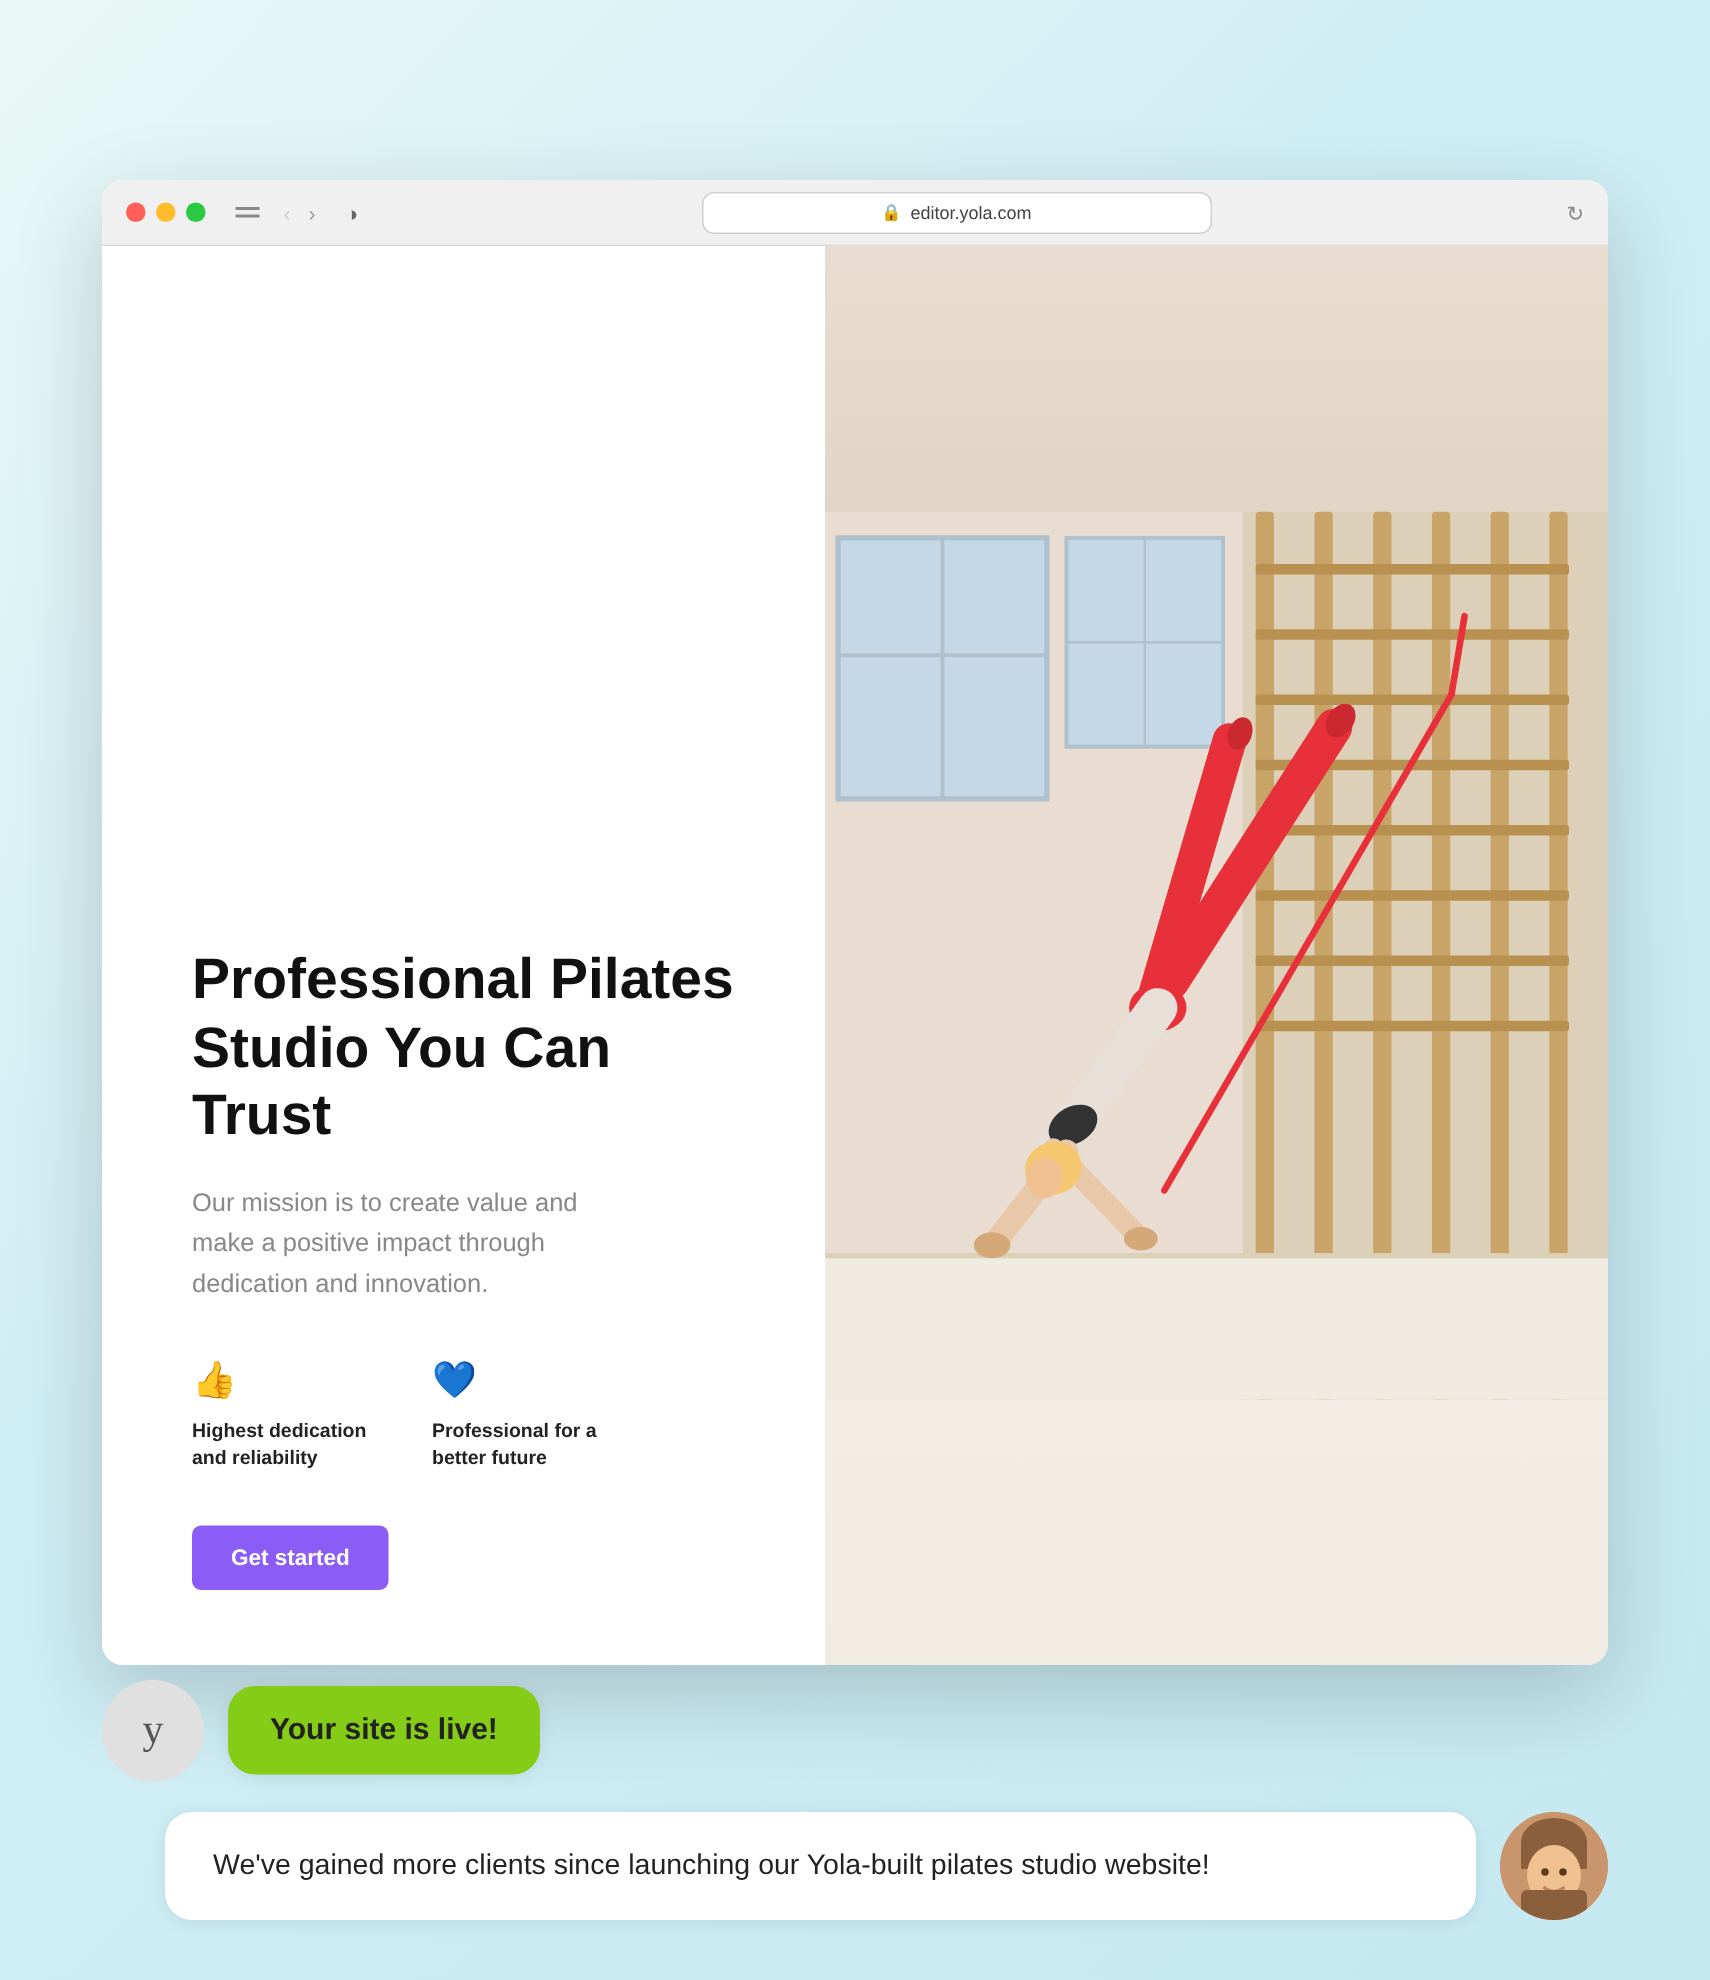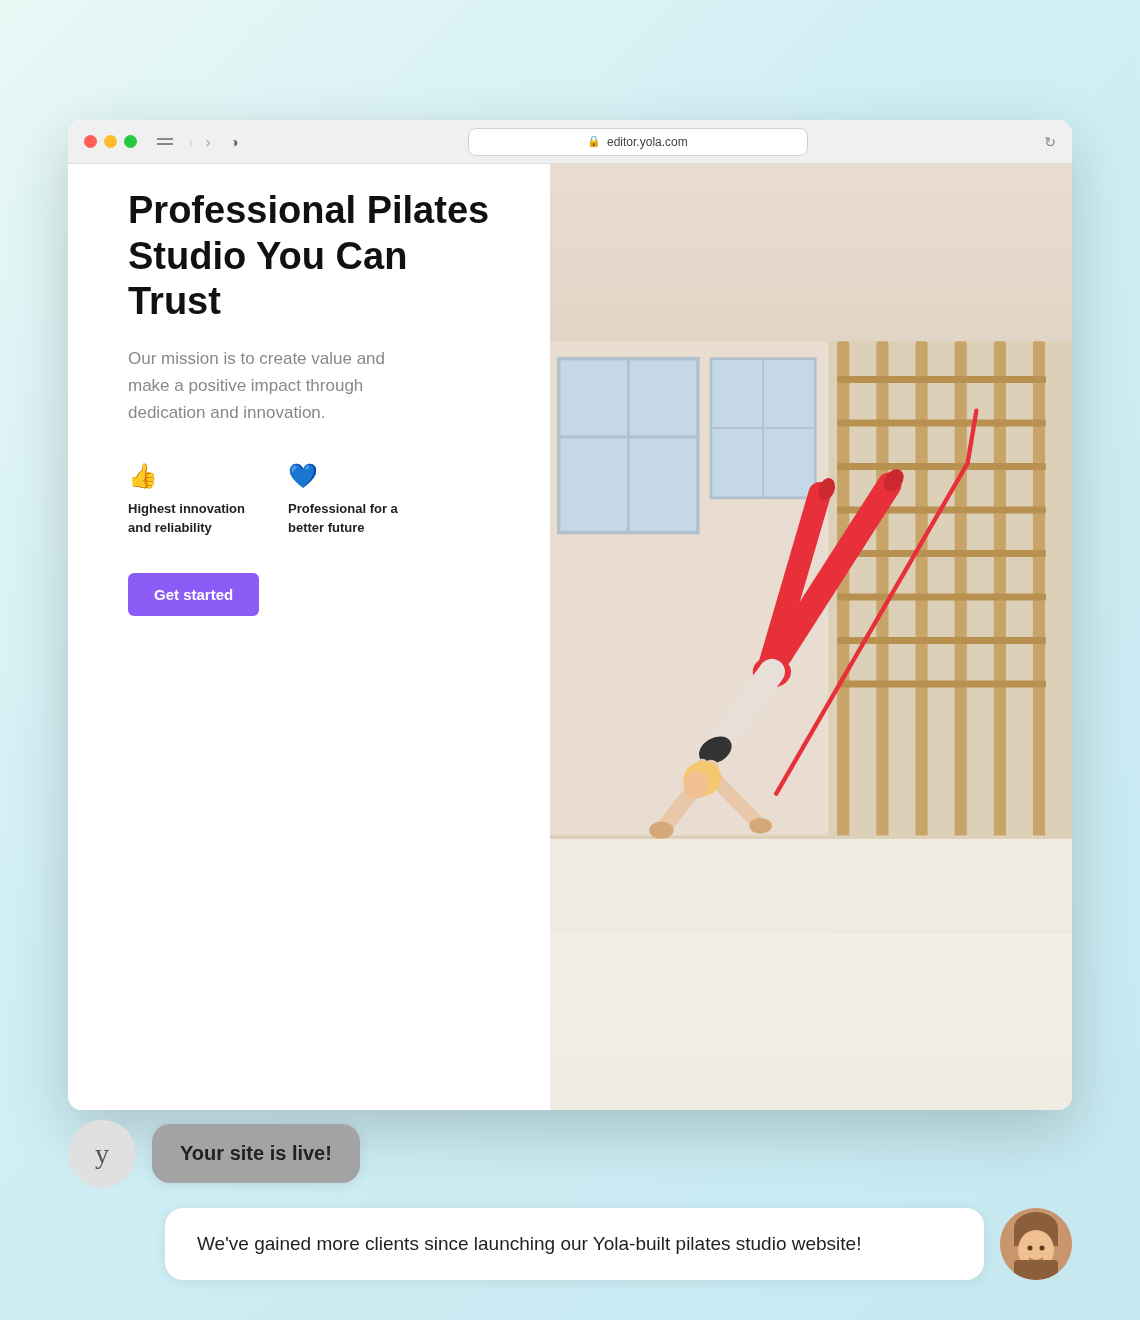--- a/index.html
+++ b/index.html
@@ -124,21 +124,21 @@
       flex: 1;
       display: flex;
       overflow: hidden;
     }
 
     .left-panel {
       width: 48%;
       padding: 24px 50px 50px 60px;
       display: flex;
       flex-direction: column;
-      justify-content: flex-start;
+      justify-content: flex-end;
       background: #fff;
     }
 
     .hero-title {
       font-size: 38px;
       font-weight: 800;
       color: #111;
       line-height: 1.2;
       margin-bottom: 20px;
     }
@@ -236,34 +236,34 @@
       align-items: center;
       justify-content: center;
       font-size: 28px;
       font-weight: 300;
       color: #555;
       flex-shrink: 0;
       font-family: Georgia, serif;
     }
 
     .chat-bubble-left {
-      background: #a3a3a3;
+      background: #84cc16;
       border-radius: 18px;
       padding: 18px 28px;
       font-size: 20px;
       font-weight: 600;
       color: #222;
       box-shadow: 0 2px 12px rgba(0,0,0,0.08);
     }
 
     .chat-row-right {
       display: flex;
       align-items: center;
       gap: 16px;
-      margin-left: 97px;
+      margin-left: 42px;
     }
 
     .chat-bubble-right {
       background: #fff;
       border-radius: 18px;
       padding: 22px 32px;
       font-size: 19px;
       color: #222;
       line-height: 1.5;
       box-shadow: 0 2px 12px rgba(0,0,0,0.08);
@@ -321,21 +321,21 @@
 
   <div class="website-content">
 
     <div class="left-panel">
       <h1 class="hero-title">Professional Pilates Studio You Can Trust</h1>
       <p class="hero-subtitle">Our mission is to create value and make a positive impact through dedication and innovation.</p>
 
       <div class="features-row">
         <div class="feature-item">
           <span class="feature-icon feature-icon-thumb">👍</span>
-          <span class="feature-label">Highest innovation and reliability</span>
+          <span class="feature-label">Highest dedication and reliability</span>
         </div>
         <div class="feature-item">
           <span class="feature-icon feature-icon-heart">💙</span>
           <span class="feature-label">Professional for a better future</span>
         </div>
       </div>
 
       <button class="get-started-btn">Get started</button>
     </div>
 

